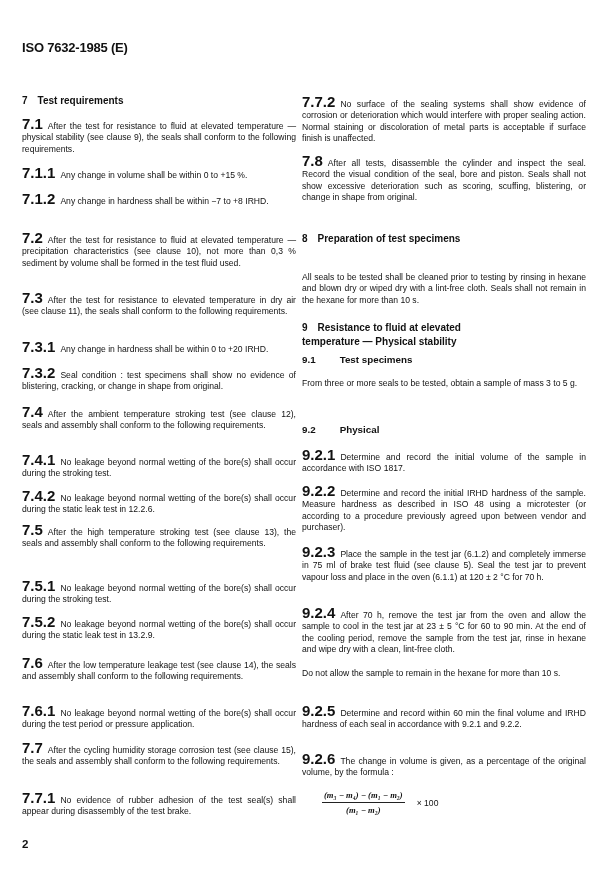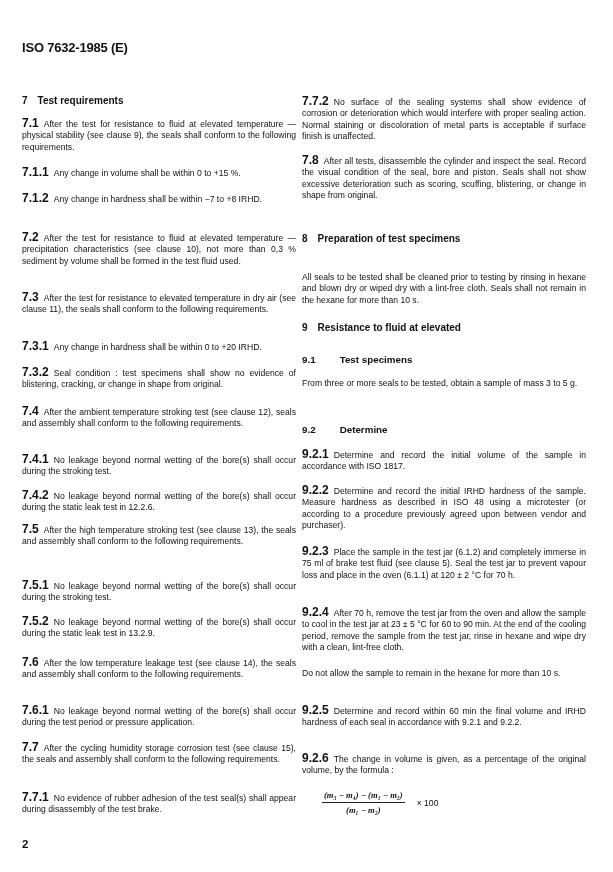--- a/index.html
+++ b/index.html
@@ -3,21 +3,21 @@
 <meta charset="utf-8">
 <style>
   html, body { margin: 0; padding: 0; background: #ffffff; }
   body { width: 613px; height: 872px; position: relative; overflow: hidden;
          font-family: "Liberation Sans", "DejaVu Sans", sans-serif; color: #111; }
   .header { position: absolute; left: 22px; top: 40px; font-size: 13px; font-weight: bold; letter-spacing: -0.2px; }
   .col { position: absolute; top: 0; }
   .col-left { left: 22px; width: 274px; }
   .col-right { left: 302px; width: 284px; }
   .blk { position: absolute; left: 0; width: 100%; font-size: 8.6px; line-height: 11.4px; text-align: justify; }
-  .blk .num { font-weight: bold; margin-right: 5px; font-size: 12px; }
+  .blk .num { font-weight: bold; margin-right: 5px; font-size: 15px; }
   .sec { position: absolute; left: 0; font-size: 10px; font-weight: bold; line-height: 14px; }
   .sec .snum { margin-right: 10px; }
   .sub { position: absolute; left: 0; font-size: 9.8px; font-weight: bold; }
   .sub .snum { margin-right: 24px; }
   .footer { position: absolute; left: 22px; top: 838px; font-size: 11.5px; font-weight: bold; }
   .formula { position: absolute; left: 20px; font-size: 8.6px; font-family: "Liberation Serif", serif; font-style: italic; }
   .formula .fr { display: inline-block; vertical-align: middle; text-align: center; font-weight: bold; }
   .formula .numr { display: block; padding: 0 2px 2px 2px; border-bottom: 0.8px solid #222; }
   .formula .den { display: block; padding-top: 2px; }
   .formula .times { font-style: normal; font-family: "Liberation Sans", sans-serif; margin-left: 12px; vertical-align: middle; }
@@ -55,29 +55,30 @@
   <div class="blk" style="top:96px"><span class="num">7.7.2</span><span>No surface of the sealing systems shall show evidence of corrosion or deterioration which would interfere with proper sealing action. Normal staining or discoloration of metal parts is acceptable if surface finish is unaffected.</span></div>
   <div class="blk" style="top:155px"><span class="num">7.8</span><span>After all tests, disassemble the cylinder and inspect the seal. Record the visual condition of the seal, bore and piston. Seals shall not show excessive deterioration such as scoring, scuffing, blistering, or change in shape from original.</span></div>
 
   <div class="sec" style="top:232px">
     <span class="snum">8</span><span>Preparation of test specimens</span>
   </div>
   <div class="blk" style="top:272px"><span>All seals to be tested shall be cleaned prior to testing by rinsing in hexane and blown dry or wiped dry with a lint-free cloth. Seals shall not remain in the hexane for more than 10 s.</span></div>
 
   <div class="sec" style="top:321px">
     <span class="snum">9</span><span>Resistance to fluid at elevated</span><br>
+    <span>temperature — Physical stability</span>
   </div>
 
   <div class="sub" style="top:354px">
     <span class="snum">9.1</span><span>Test specimens</span>
   </div>
   <div class="blk" style="top:378px"><span>From three or more seals to be tested, obtain a sample of mass 3 to 5 g.</span></div>
 
   <div class="sub" style="top:424px">
-    <span class="snum">9.2</span><span>Determine</span>
+    <span class="snum">9.2</span><span>Physical</span>
   </div>
 
   <div class="blk" style="top:449px"><span class="num">9.2.1</span><span>Determine and record the initial volume of the sample in accordance with ISO 1817.</span></div>
   <div class="blk" style="top:485px"><span class="num">9.2.2</span><span>Determine and record the initial IRHD hardness of the sample. Measure hardness as described in ISO 48 using a microtester (or according to a procedure previously agreed upon between vendor and purchaser).</span></div>
   <div class="blk" style="top:546px"><span class="num">9.2.3</span><span>Place the sample in the test jar (6.1.2) and completely immerse in 75 ml of brake test fluid (see clause 5). Seal the test jar to prevent vapour loss and place in the oven (6.1.1) at 120 ± 2 °C for 70 h.</span></div>
   <div class="blk" style="top:607px"><span class="num">9.2.4</span><span>After 70 h, remove the test jar from the oven and allow the sample to cool in the test jar at 23 ± 5 °C for 60 to 90 min. At the end of the cooling period, remove the sample from the test jar, rinse in hexane and wipe dry with a clean, lint-free cloth.</span></div>
   <div class="blk" style="top:668px"><span>Do not allow the sample to remain in the hexane for more than 10 s.</span></div>
   <div class="blk" style="top:705px"><span class="num">9.2.5</span><span>Determine and record within 60 min the final volume and IRHD hardness of each seal in accordance with 9.2.1 and 9.2.2.</span></div>
   <div class="blk" style="top:753px"><span class="num">9.2.6</span><span>The change in volume is given, as a percentage of the original volume, by the formula :</span></div>
 

